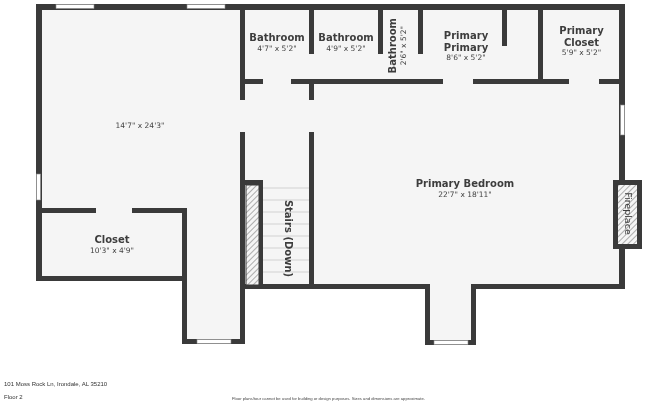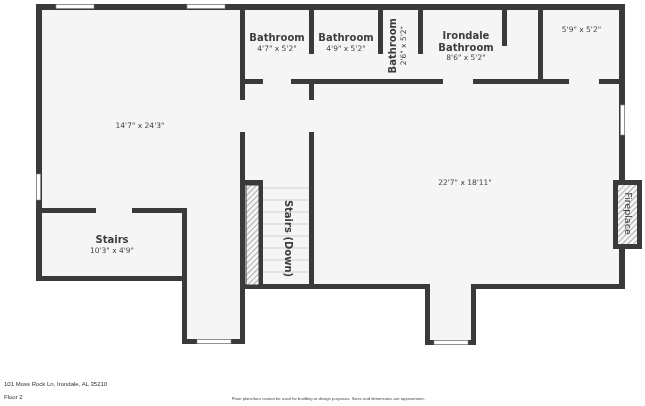--- a/index.html
+++ b/index.html
@@ -114,49 +114,51 @@
   </g>
 
   <rect x="618" y="185" width="19" height="59" fill="url(#hatch)"></rect>
 </svg>
 
 <div class="room-label" style="left:90px; top:121px; width:100px;">
   <span class="room-dim">14'7" x 24'3"</span>
 </div>
 
 <div class="room-label" style="left:72px; top:234px; width:80px;">
-  <span class="room-name">Stairs</span>
+  <span class="room-name">Closet</span>
   <span class="room-dim">10'3" x 4'9"</span>
 </div>
 
 <div class="room-label" style="left:245px; top:32px; width:64px;">
   <span class="room-name">Bathroom</span>
   <span class="room-dim">4'7" x 5'2"</span>
 </div>
 
 <div class="room-label" style="left:314px; top:32px; width:64px;">
   <span class="room-name">Bathroom</span>
   <span class="room-dim">4'9" x 5'2"</span>
 </div>
 
 <div class="vert" style="left:362px; top:36px; width:72px; transform:rotate(-90deg); text-align:center; line-height:1.05;">
   <span class="room-name" style="display:block; font-size:10px;">Bathroom</span>
   <span class="room-dim" style="display:block; font-size:7.5px; font-weight:normal;">2'6" x 5'2"</span>
 </div>
 
 <div class="room-label" style="left:430px; top:30px; width:72px;">
-  <span class="room-name" style="width:60px; margin:0 auto;">Irondale Bathroom</span>
+  <span class="room-name" style="width:60px; margin:0 auto;">Primary Primary</span>
   <span class="room-dim">8'6" x 5'2"</span>
 </div>
 
 <div class="room-label" style="left:544px; top:25px; width:75px;">
+  <span class="room-name" style="width:50px; margin:0 auto;">Primary Closet</span>
   <span class="room-dim">5'9" x 5'2"</span>
 </div>
 
 <div class="room-label" style="left:400px; top:178px; width:130px;">
+  <span class="room-name">Primary Bedroom</span>
   <span class="room-dim">22'7" x 18'11"</span>
 </div>
 
 <div class="vert" style="left:243px; top:233px; width:90px; text-align:center; transform:rotate(90deg);">Stairs (Down)</div>
 
 <div class="vert" style="left:597px; top:208px; width:62px; text-align:center; transform:rotate(90deg); font-size:9.5px; font-weight:normal;">Fireplace</div>
 
 <div class="footer-addr">101 Moss Rock Ln, Irondale, AL 35210</div>
 <div class="footer-floor">Floor 2</div>
 <div class="footer-disc">Floor plans/tour cannot be used for building or design purposes. Sizes and dimensions are approximate.</div>

